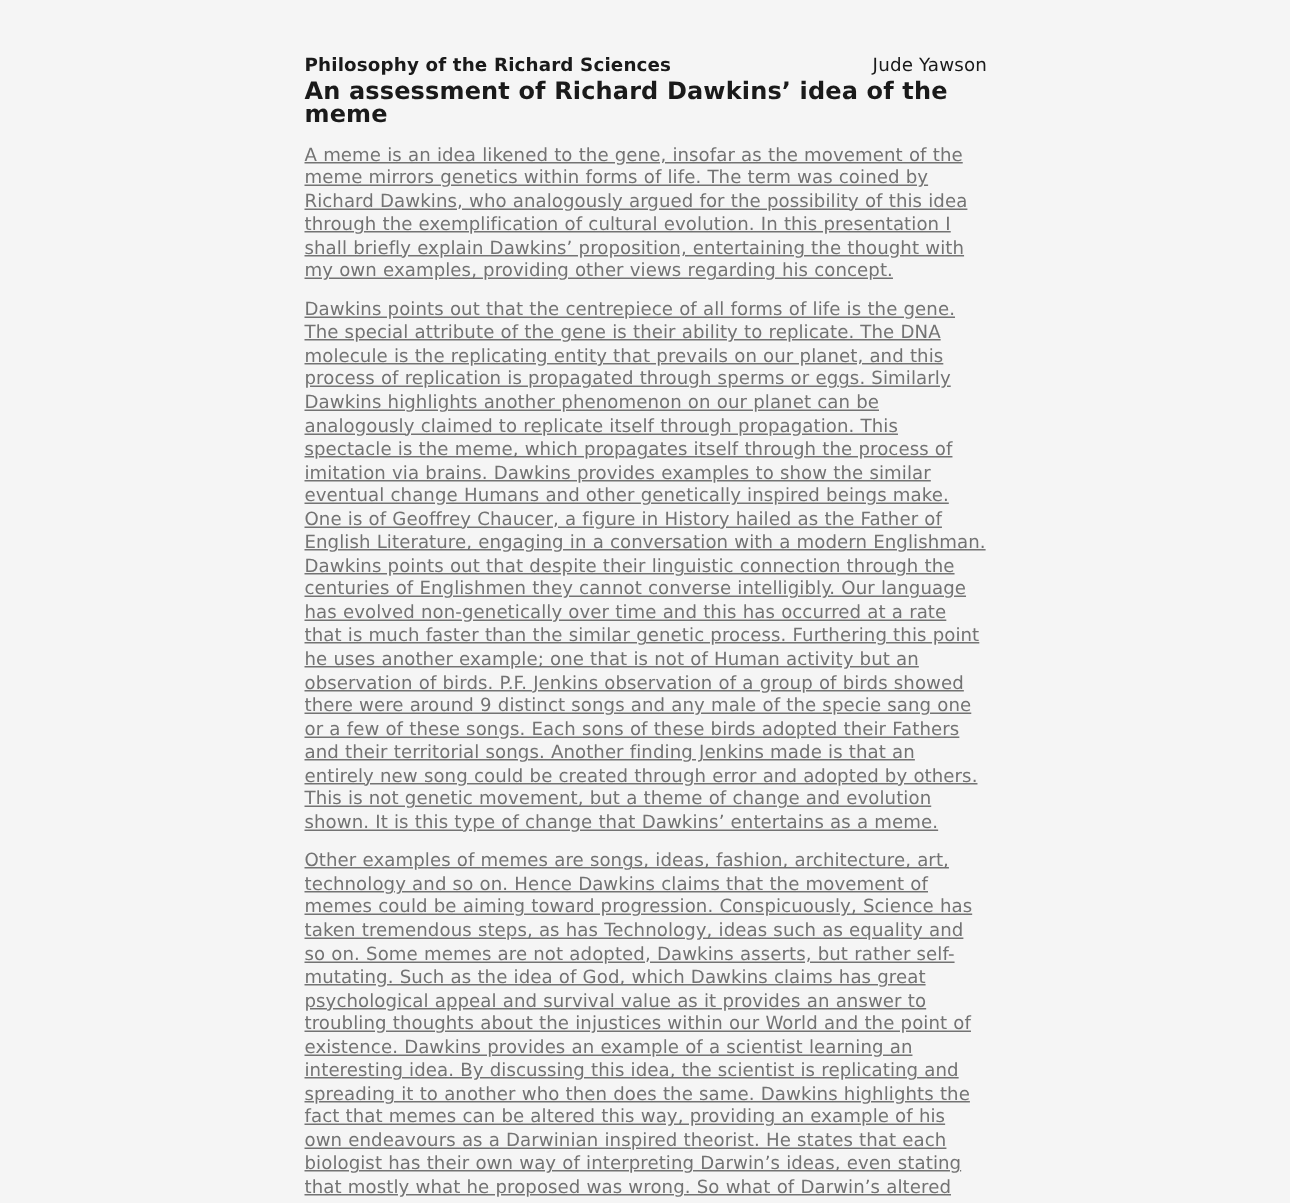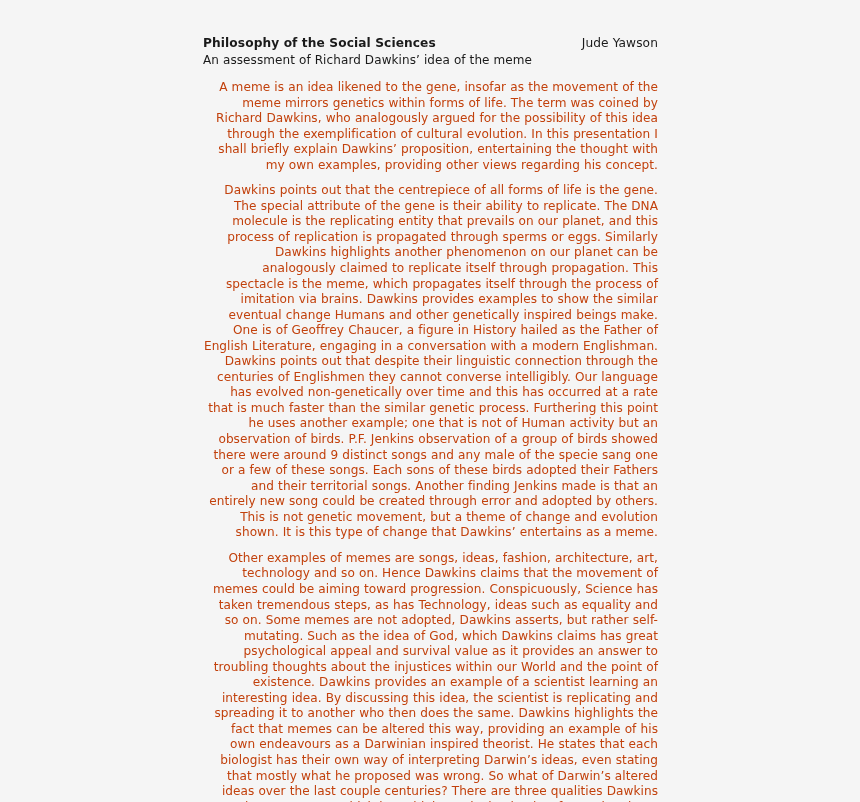--- a/index.html
+++ b/index.html
@@ -42,51 +42,52 @@
   }
   .course-title {
     font-weight: bold;
     white-space: nowrap;
   }
   .author-name {
     font-weight: normal;
     white-space: nowrap;
   }
   .header-line-2 {
-    font-weight: normal;
-    font-size: 12px;
+    font-weight: bold;
+    font-size: 16px;
     line-height: 15.5px;
     letter-spacing: 0.1px;
     margin-top: 1px;
   }
   .paragraph {
     font-size: 12.1px;
     line-height: 15.55px;
     letter-spacing: 0.05px;
     margin: 0 0 10px 0;
-    text-align: right;
+    text-align: left;
     word-spacing: 0.2px;
-    color: #c2410c;
+    color: #737373;
+    text-decoration: underline;
   }
   .paragraph:last-child {
     margin-bottom: 0;
   }
   #first-paragraph {
     margin-top: 5px;
   }
 </style>
 </head>
 <body>
 
 <div class="page">
   <div class="doc-body">
 
     <div class="header-block">
       <div class="header-line-1">
-        <span class="course-title">Philosophy of the Social Sciences</span>
+        <span class="course-title">Philosophy of the Richard Sciences</span>
         <span class="author-name">Jude Yawson</span>
       </div>
       <div class="header-line-2">An assessment of Richard Dawkins’ idea of the meme</div>
     </div>
 
     <p class="paragraph" id="first-paragraph">A meme is an idea likened to the gene, insofar as the movement of the meme mirrors genetics within forms of life. The term was coined by Richard Dawkins, who analogously argued for the possibility of this idea through the exemplification of cultural evolution. In this presentation I shall briefly explain Dawkins’ proposition, entertaining the thought with my own examples, providing other views regarding his concept.</p>
 
     <p class="paragraph">Dawkins points out that the centrepiece of all forms of life is the gene. The special attribute of the gene is their ability to replicate. The DNA molecule is the replicating entity that prevails on our planet, and this process of replication is propagated through sperms or eggs. Similarly Dawkins highlights another phenomenon on our planet can be analogously claimed to replicate itself through propagation. This spectacle is the meme, which propagates itself through the process of imitation via brains. Dawkins provides examples to show the similar eventual change Humans and other genetically inspired beings make. One is of Geoffrey Chaucer, a figure in History hailed as the Father of English Literature, engaging in a conversation with a modern Englishman. Dawkins points out that despite their linguistic connection through the centuries of Englishmen they cannot converse intelligibly. Our language has evolved non-genetically over time and this has occurred at a rate that is much faster than the similar genetic process. Furthering this point he uses another example; one that is not of Human activity but an observation of birds. P.F. Jenkins observation of a group of birds showed there were around 9 distinct songs and any male of the specie sang one or a few of these songs. Each sons of these birds adopted their Fathers and their territorial songs. Another finding Jenkins made is that an entirely new song could be created through error and adopted by others. This is not genetic movement, but a theme of change and evolution shown. It is this type of change that Dawkins’ entertains as a meme.</p>
 
     <p class="paragraph">Other examples of memes are songs, ideas, fashion, architecture, art, technology and so on. Hence Dawkins claims that the movement of memes could be aiming toward progression. Conspicuously, Science has taken tremendous steps, as has Technology, ideas such as equality and so on. Some memes are not adopted, Dawkins asserts, but rather self-mutating. Such as the idea of God, which Dawkins claims has great psychological appeal and survival value as it provides an answer to troubling thoughts about the injustices within our World and the point of existence. Dawkins provides an example of a scientist learning an interesting idea. By discussing this idea, the scientist is replicating and spreading it to another who then does the same. Dawkins highlights the fact that memes can be altered this way, providing an example of his own endeavours as a Darwinian inspired theorist. He states that each biologist has their own way of interpreting Darwin’s ideas, even stating that mostly what he proposed was wrong. So what of Darwin’s altered ideas over the last couple centuries? There are three qualities Dawkins assigns to memes which have high survival value insofar as they have withstood the test of time and adapted, like genetics, to an almost foreign yet still referential idea to the original meme. Longevity, fecundity and copying fidelity.</p>

